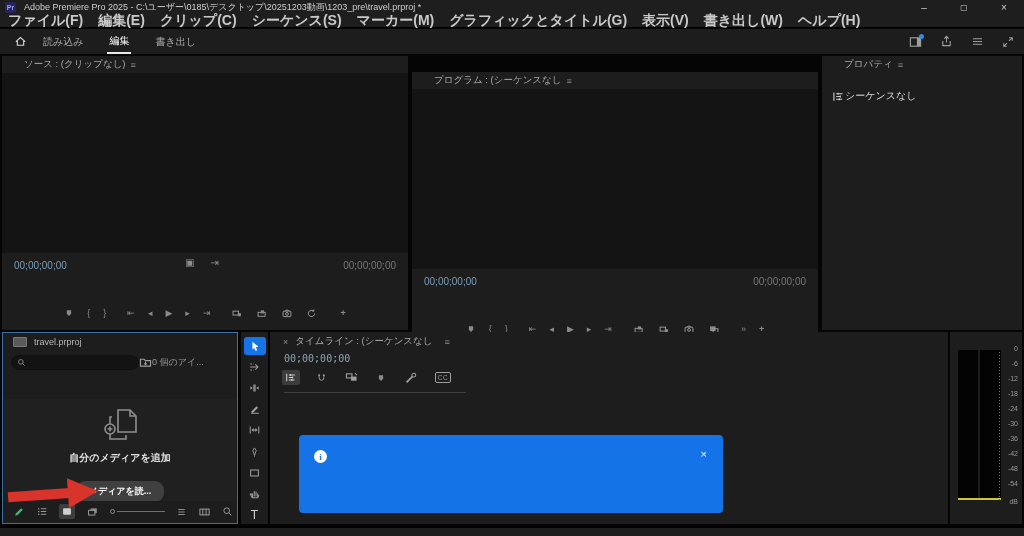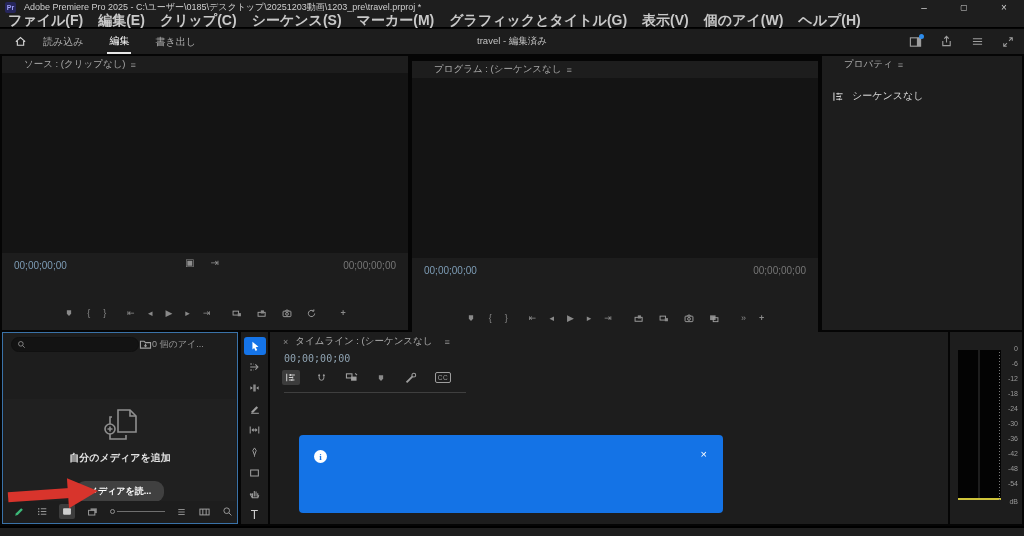--- a/index.html
+++ b/index.html
@@ -38,21 +38,21 @@
   
   .tcrow{position:absolute;left:0;right:0;height:16px;display:flex;align-items:center;font-family:"DejaVu Sans Mono","Liberation Mono",monospace;font-size:10px;}
   .tc-cur{color:#7d9cb5;margin-left:12px;}
   .tc-dur{color:#767676;margin-left:auto;margin-right:12px;}
   .midicons{position:absolute;display:flex;gap:16px;align-items:center;}
   .transport{position:absolute;left:0;right:0;height:22px;display:flex;align-items:center;justify-content:center;gap:13px;}
   .transport .glyph{font-size:9px;color:#8a8a8a;}
   .tplus{color:#d6d6d6;font-size:13px;font-weight:bold;}
 
   
-  .propline{position:absolute;top:33px;left:10px;display:flex;align-items:center;gap:7px;font-size:10px;color:#d8d8d8;}
+  .propline{position:absolute;top:33px;left:10px;display:flex;align-items:center;font-size:10px;color:#d8d8d8;}
 
   
   .project{border:1px solid #3a72a8;}
   .ptabs{display:flex;align-items:center;height:23px;padding-left:9px;gap:20px;}
   .ptab{font-size:9.5px;color:#9a9a9a;white-space:nowrap;}
   .ptab.active{color:#e8e8e8;border-bottom:1px solid #cfcfcf;padding-bottom:4px;}
   .filerow{display:flex;align-items:center;gap:7px;height:18px;padding-left:10px;font-size:9px;color:#b9b9b9;}
   .fileico{width:14px;height:10px;background:#5a5a5a;border-radius:1px;border:1px solid #787878;}
   .searchrow{display:flex;align-items:center;height:22px;padding:0 8px;}
   .searchbox{flex:0 0 128px;height:15px;background:#131313;border:1px solid #101010;border-radius:8px;display:flex;align-items:center;padding:0 5px;gap:4px;}
@@ -119,34 +119,33 @@
   </div>
 
   <div class="menubar">
     <span class="menuitem">ファイル(F)</span>
     <span class="menuitem">編集(E)</span>
     <span class="menuitem">クリップ(C)</span>
     <span class="menuitem">シーケンス(S)</span>
     <span class="menuitem">マーカー(M)</span>
     <span class="menuitem">グラフィックとタイトル(G)</span>
     <span class="menuitem">表示(V)</span>
-    <span class="menuitem">個のアイ(W)</span>
+    <span class="menuitem">書き出し(W)</span>
     <span class="menuitem">ヘルプ(H)</span>
   </div>
 
   <div class="wsbar">
     <span class="home">
       <svg width="13" height="13" viewBox="0 0 14 14">
           <path class="ico" style="stroke:#d8d8d8" d="M2 7.2 7 2.8l5 4.4M3.6 6.4V11h6.8V6.4"></path>
         </svg>
     </span>
     <span class="wstab">読み込み</span>
     <span class="wstab active">編集</span>
     <span class="wstab">書き出し</span>
-    <span class="docstatus">travel - 編集済み</span>
     <span class="wsicons">
       <span style="position:relative;">
         <svg width="13" height="12" viewBox="0 0 14 12">
             <rect class="ico" x="1.5" y="1.5" width="11" height="9"></rect>
             <rect x="8.5" y="1.5" width="4" height="9" fill="#9e9e9e"></rect>
           </svg>
         <span class="paneldot"></span>
       </span>
       <span>
         <svg width="13" height="13" viewBox="0 0 14 14">
@@ -214,21 +213,21 @@
         </span>
       <span>
           <svg width="11" height="11" viewBox="0 0 14 14">
             <path class="ico" d="M11 7a4 4 0 1 1-1.3-3M10 1.8V4H7.8"></path>
           </svg>
         </span>
       <span class="glyph tplus" style="margin-left:10px;">+</span>
     </div>
   </div>
 
-  <div class="panel" style="left:412px;top:61px;width:406px;height:274px;">
+  <div class="panel" style="left:412px;top:72px;width:406px;height:274px;">
     <div class="phead">
       <span>プログラム : (シーケンスなし</span>
       <span class="pmenu">≡</span>
     </div>
     <div class="viewer" style="top:17px;height:180px;"></div>
     <div class="tcrow" style="top:201px;">
       <span class="tc-cur">00;00;00;00</span>
       <span class="tc-dur">00;00;00;00</span>
     </div>
     <div class="transport" style="top:246px;">
@@ -283,20 +282,24 @@
       <span>
         <svg width="13" height="11" viewBox="0 0 14 12">
             <path class="ico" style="stroke:#cfcfcf" d="M2 1.5v9M4.5 3h7M4.5 6h5M4.5 9h6.5M6.5 1.8v2.4M9 4.8v2.4M8 7.8v2.4"></path>
           </svg>
       </span>
       <span>シーケンスなし</span>
     </div>
   </div>
 
   <div class="panel project" style="left:2px;top:332px;width:236px;height:192px;">
+    <div class="filerow">
+      <span class="fileico"></span>
+      <span>travel.prproj</span>
+    </div>
     <div class="searchrow">
       <span class="searchbox">
         <span>
             <svg width="9" height="9" viewBox="0 0 14 14">
               <circle class="ico" cx="6" cy="6" r="3.6"></circle>
               <path class="ico" d="M8.8 8.8 12 12"></path>
             </svg>
           </span>
         <input value="" style="">
       </span>

